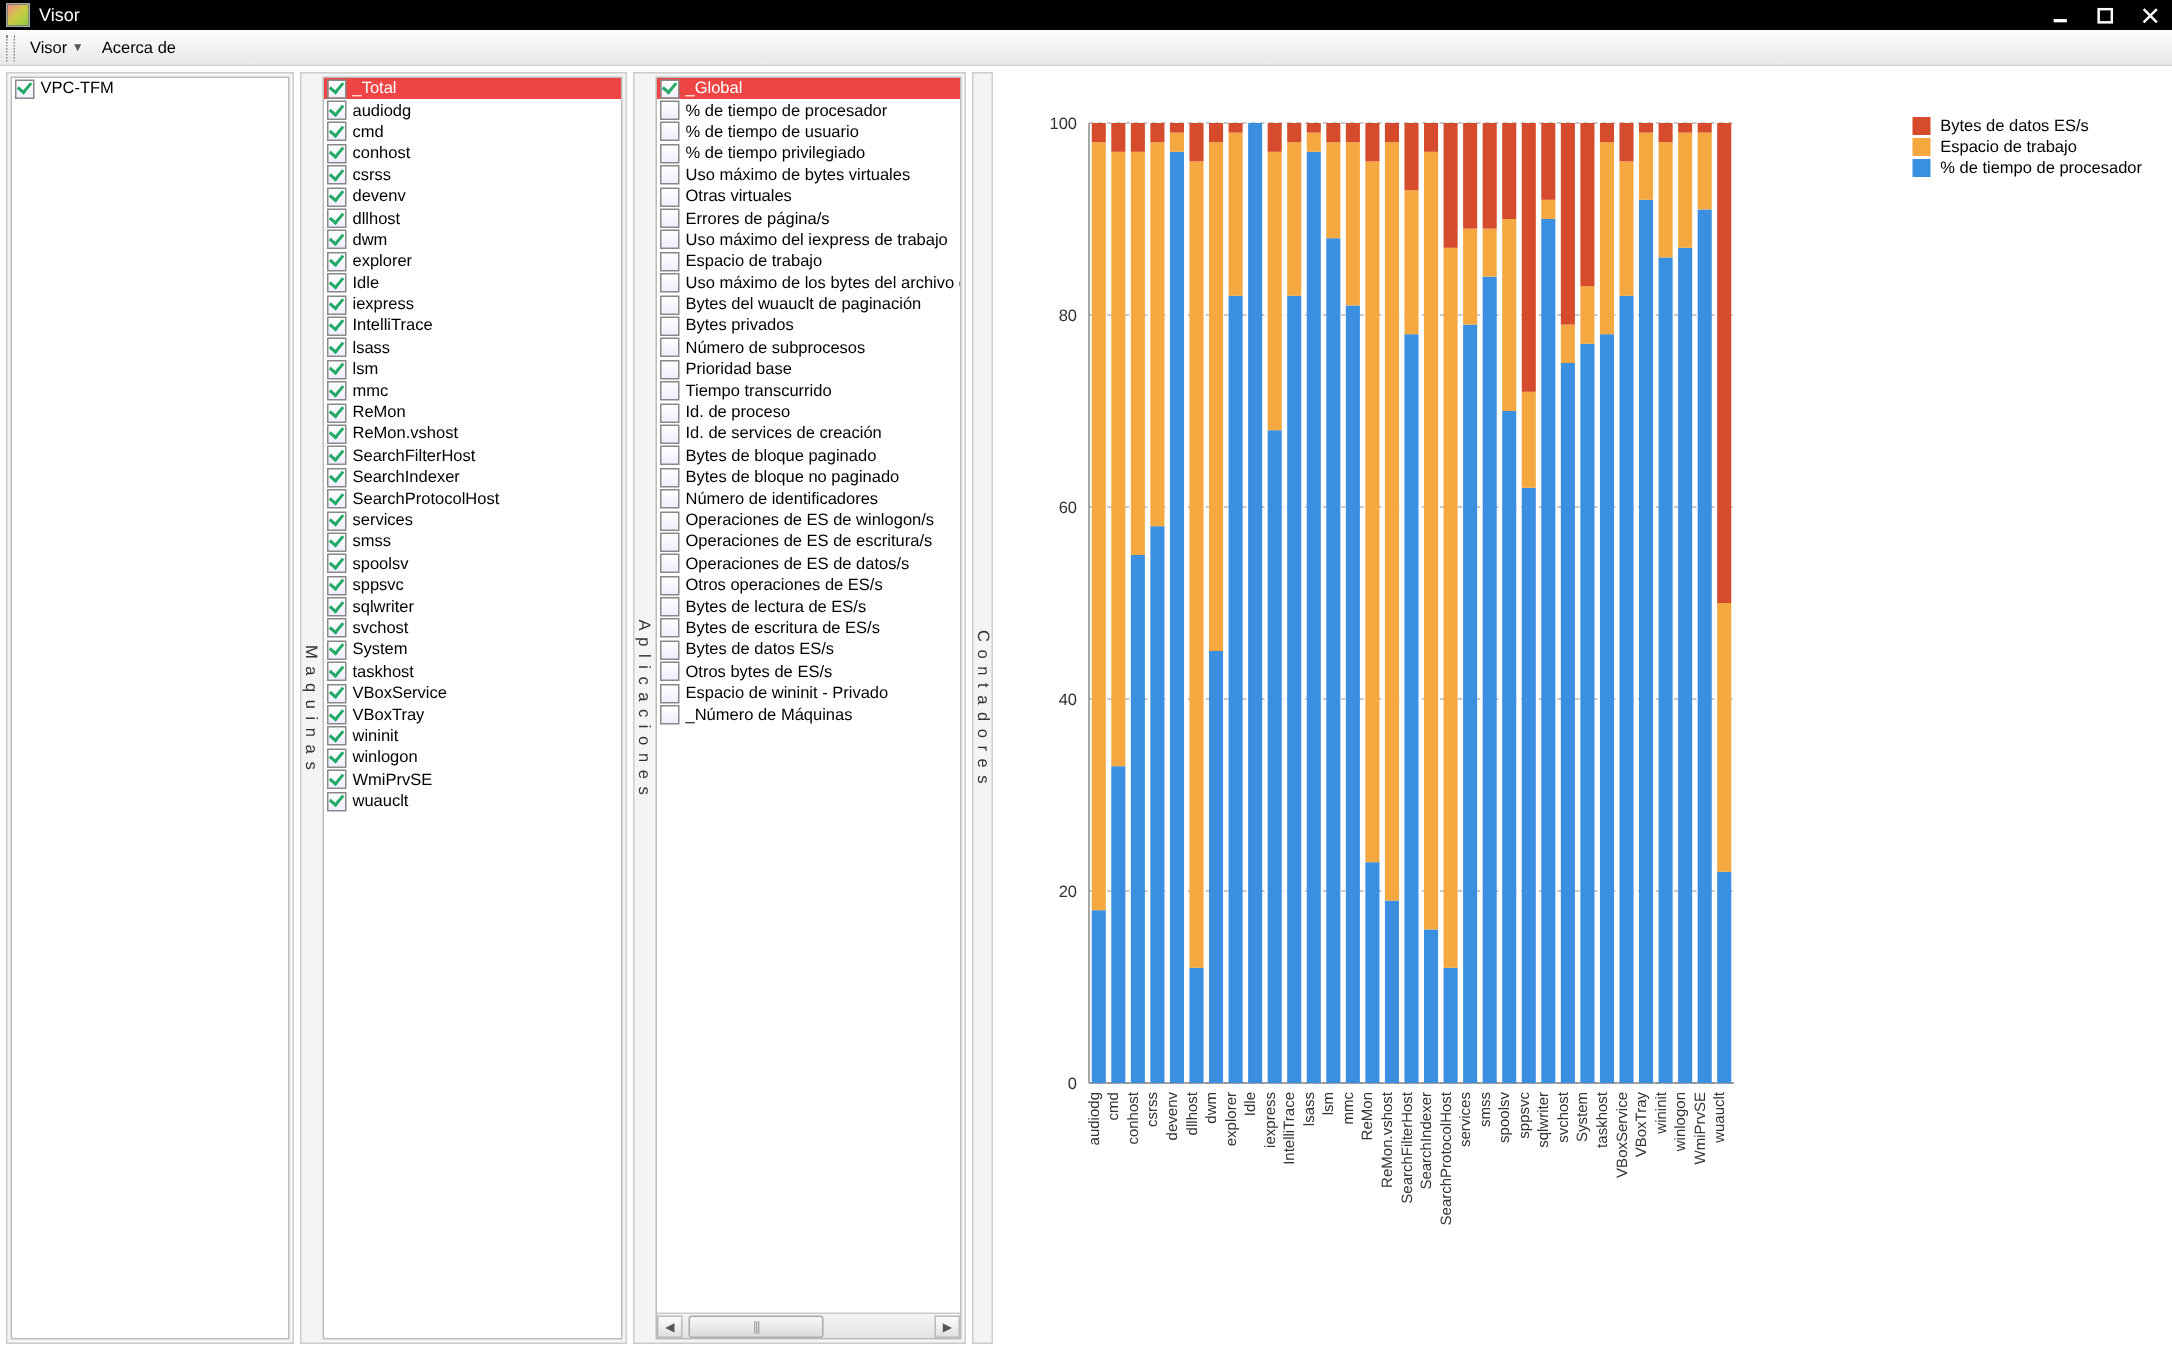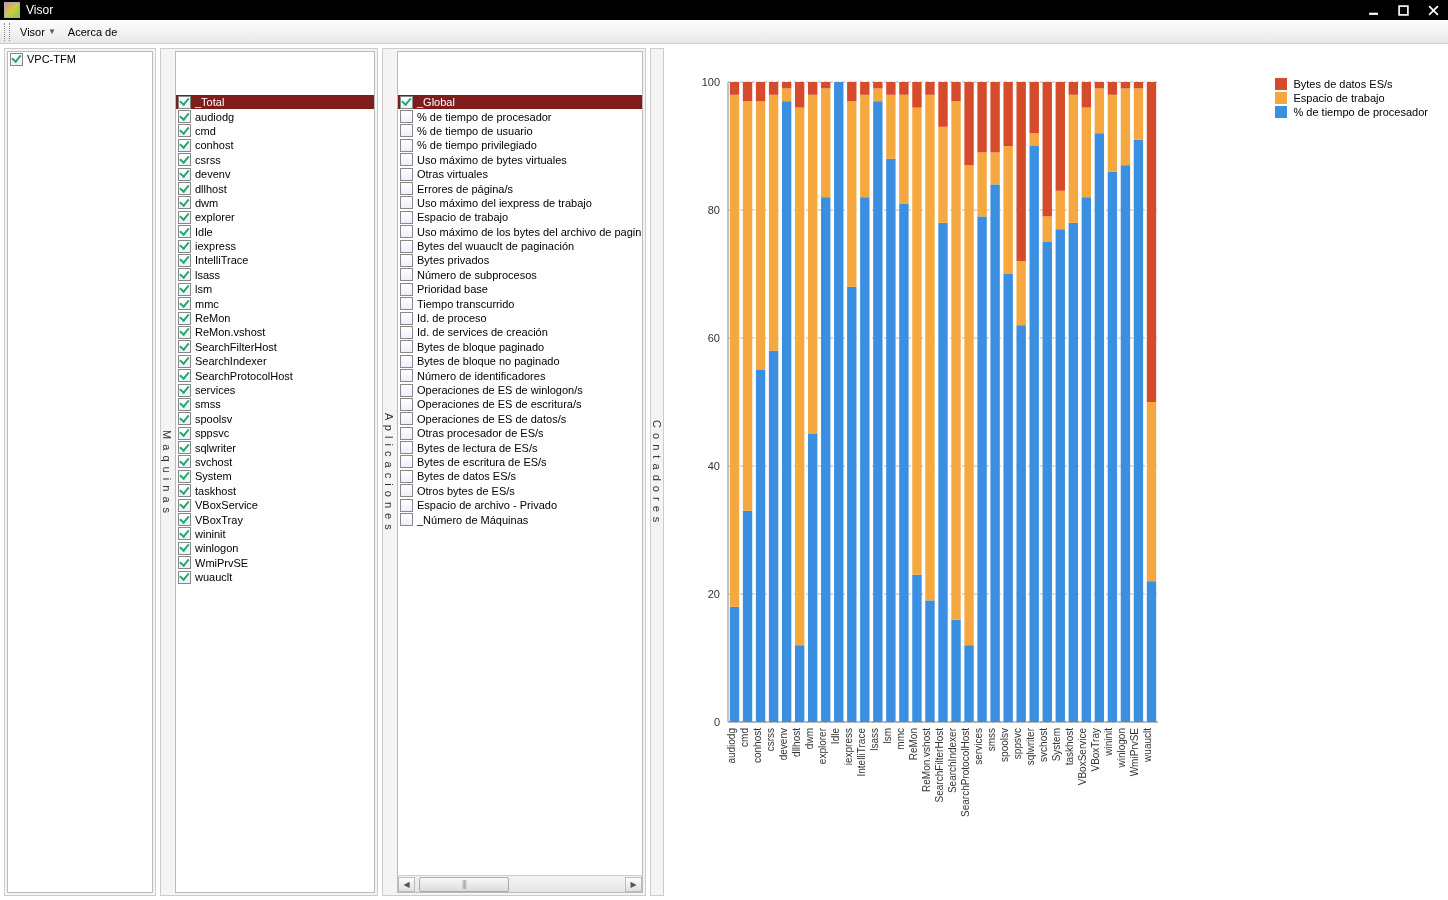--- a/index.html
+++ b/index.html
@@ -8,30 +8,30 @@
   .titlebar .icon { width: 16px; height: 16px; background: linear-gradient(135deg,#e88,#cc4,#8c4); margin: 0 4px; border: 1px solid #aaa; }
   .titlebar .title { flex: 1; padding-left: 2px; font-size: 12px; }
   .winbtn { width: 30px; height: 20px; display: flex; align-items: center; justify-content: center; color: #fff; cursor: default; }
   .winbtn svg { width: 11px; height: 11px; }
   .menubar { height: 24px; background: linear-gradient(#fdfdfd,#e8e8e8); border-bottom: 1px solid #d0d0d0; display: flex; align-items: center; padding: 0 4px; }
   .menubar .grip { width: 6px; height: 18px; border-left: 1px dotted #888; border-right: 1px dotted #888; margin-right: 4px; }
   .menuitem { padding: 2px 6px; cursor: default; display: flex; align-items: center; }
   .menuitem .drop { margin-left: 3px; font-size: 8px; color: #555; }
   .workspace { position: absolute; top: 44px; left: 0; right: 0; bottom: 0; display: flex; padding: 4px; gap: 4px; }
   .panel { border: 1px solid #ccc; background: #f4f4f4; display: flex; }
-  .panel.machines { width: 152px; }
+  .panel.machines { width: 192px; }
   .panel.apps { width: 218px; }
-  .panel.counters { width: 264px; }
+  .panel.counters { width: 222px; }
   .panel.chart { flex: 1; background: #fff; border: none; position: relative; }
   .vlabel { width: 12px; display: flex; align-items: center; justify-content: center; }
   .vlabel span { writing-mode: vertical-rl; transform: rotate(0deg); letter-spacing: 1px; color: #333; }
   .listwrap { flex: 1; background: #fff; border: 1px solid #bbb; margin: 2px; overflow: hidden; display: flex; flex-direction: column; }
   .list { flex: 1; overflow: auto; }
   .row { display: flex; align-items: center; padding: 0 2px; height: 14.4px; white-space: nowrap; }
-  .row.sel { background: #7f1d1d; color: #fff; margin-top: 43px; }
+  .row.sel { background: #ef4444; color: #fff; }
   .cb { width: 13px; height: 13px; border: 1px solid #888; background: linear-gradient(#fff,#eef); margin-right: 4px; display: flex; align-items: center; justify-content: center; flex-shrink: 0; }
   .cb.chk::after { content: ""; width: 7px; height: 4px; border-left: 2px solid #2a6; border-bottom: 2px solid #2a6; transform: rotate(-50deg) translate(1px,-1px); }
   .hscroll { height: 17px; background: linear-gradient(#f4f4f4,#e4e4e4); border-top: 1px solid #ccc; display: flex; align-items: center; }
   .hscroll .btn { width: 17px; height: 15px; background: linear-gradient(#fdfdfd,#e0e0e0); border: 1px solid #bbb; display: flex; align-items: center; justify-content: center; font-size: 8px; color: #555; }
   .hscroll .track { flex: 1; height: 15px; position: relative; }
   .hscroll .thumb { position: absolute; top: 0; bottom: 0; left: 4px; width: 90px; background: linear-gradient(#f8f8f8,#dcdcdc); border: 1px solid #aaa; border-radius: 2px; display: flex; align-items: center; justify-content: center; }
   .hscroll .thumb::after { content: "|||"; letter-spacing: -1px; color: #999; font-size: 9px; }
   .legend { position: absolute; right: 16px; top: 30px; font-size: 11px; }
   .legend .lg { display: flex; align-items: center; margin-bottom: 2px; }
   .legend .sw { width: 12px; height: 12px; margin-right: 6px; }
@@ -323,41 +323,41 @@
           <div class="row">
             <div class="cb"></div>
             <span>Operaciones de ES de escritura/s</span>
           </div>
           <div class="row">
             <div class="cb"></div>
             <span>Operaciones de ES de datos/s</span>
           </div>
           <div class="row">
             <div class="cb"></div>
-            <span>Otras procesador de ES/s</span>
+            <span>Otros operaciones de ES/s</span>
           </div>
           <div class="row">
             <div class="cb"></div>
             <span>Bytes de lectura de ES/s</span>
           </div>
           <div class="row">
             <div class="cb"></div>
             <span>Bytes de escritura de ES/s</span>
           </div>
           <div class="row">
             <div class="cb"></div>
             <span>Bytes de datos ES/s</span>
           </div>
           <div class="row">
             <div class="cb"></div>
             <span>Otros bytes de ES/s</span>
           </div>
           <div class="row">
             <div class="cb"></div>
-            <span>Espacio de archivo - Privado</span>
+            <span>Espacio de wininit - Privado</span>
           </div>
           <div class="row">
             <div class="cb"></div>
             <span>_Número de Máquinas</span>
           </div>
         </div>
       <div class="hscroll">
         <div class="btn">◀</div>
         <div class="track">
           <div class="thumb"></div>

